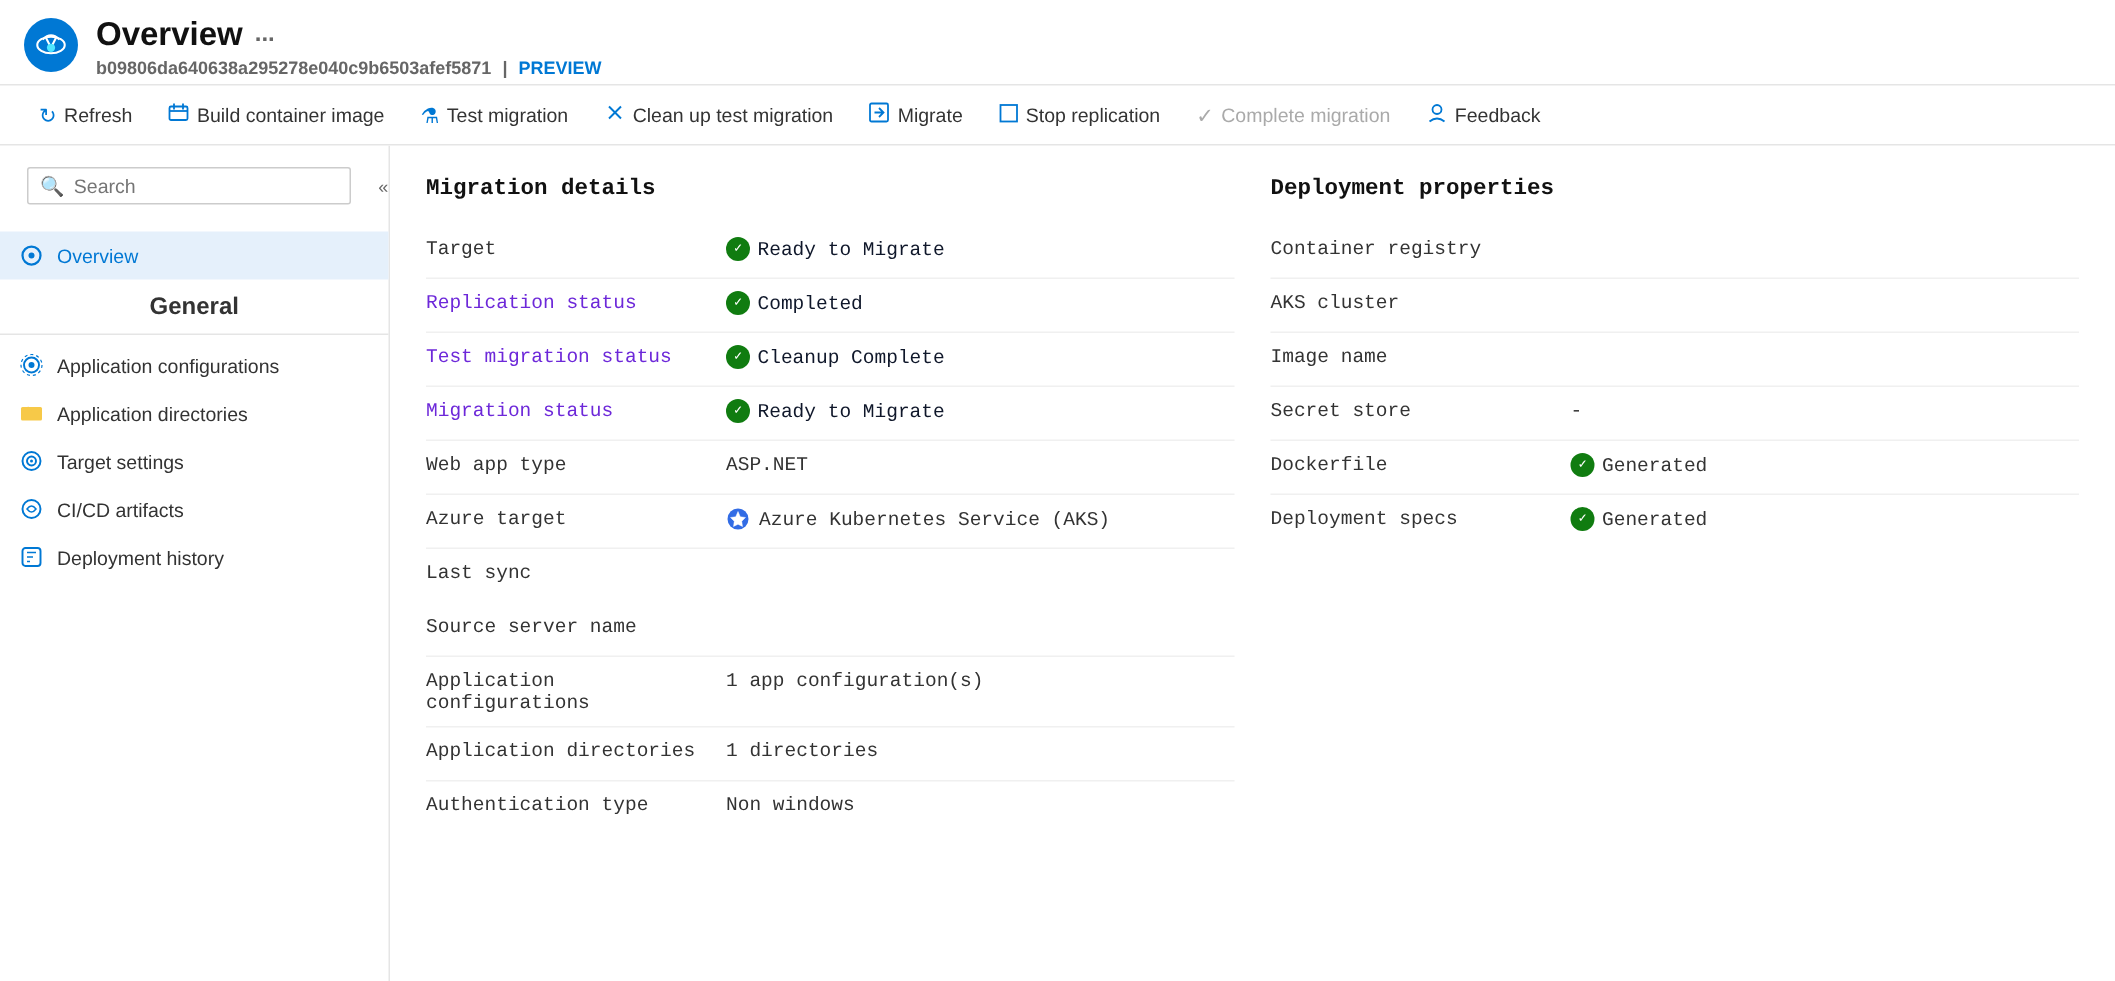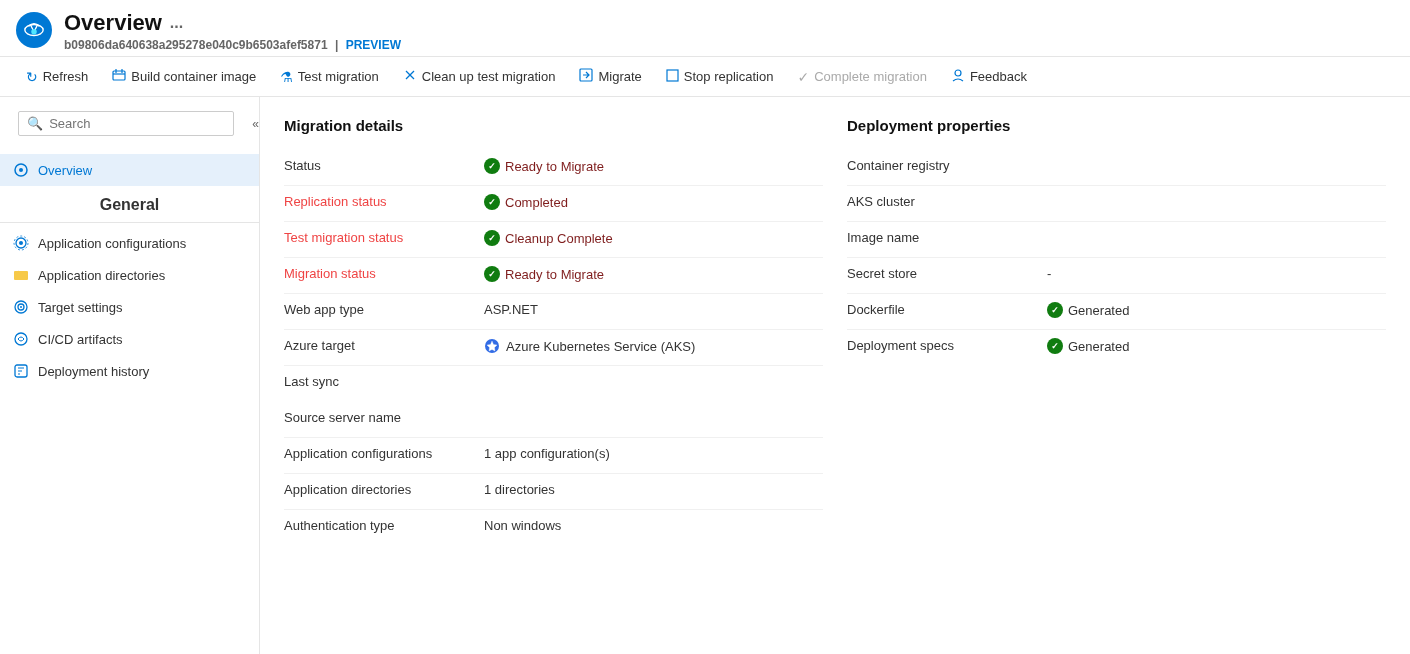--- a/index.html
+++ b/index.html
@@ -35,37 +35,37 @@
 
     .sidebar-nav { padding: 4px 0; }
     .sidebar-item { display: flex; align-items: center; gap: 8px; padding: 7px 12px; cursor: pointer; font-size: 13px; color: #333; }
     .sidebar-item.active { background: #e5f0fb; color: #0078d4; }
     .sidebar-item .item-icon { width: 18px; height: 18px; display: flex; align-items: center; justify-content: center; flex-shrink: 0; }
 
     .sidebar-section-label { padding: 10px 12px 4px 12px; font-size: 16px; font-weight: 600; color: #333; text-transform: none; text-align: center; }
     .sidebar-divider { height: 1px; background: #e5e5e5; margin: 4px 0; }
 
     
-    .content { flex: 1; overflow-y: auto; padding: 20px 24px; }
+    .content { flex: 1; overflow-y: auto; padding: 20px 24px; font-family: Liberation Mono, monospace; }
 
     .content-grid { display: grid; grid-template-columns: 1fr 1fr; gap: 24px; }
 
     .section-title { font-size: 15px; font-weight: 600; color: #111; margin-bottom: 16px; }
 
     .detail-table { width: 100%; }
     .detail-row { display: flex; align-items: flex-start; padding: 8px 0; border-bottom: 1px solid #f0f0f0; min-height: 36px; }
     .detail-row:last-child { border-bottom: none; }
     .detail-label { width: 200px; flex-shrink: 0; color: #333; font-size: 13px; padding-right: 12px; }
-    .detail-label.link { color: #ef4444; cursor: pointer; }
+    .detail-label.link { color: #6d28d9; cursor: pointer; }
     .detail-value { color: #333; font-size: 13px; display: flex; align-items: center; gap: 6px; }
 
     .status-badge { display: flex; align-items: center; gap: 5px; }
     .status-dot { width: 16px; height: 16px; border-radius: 50%; background: #107c10; display: flex; align-items: center; justify-content: center; flex-shrink: 0; }
     .status-dot::after { content: '✓'; color: #fff; font-size: 9px; font-weight: bold; }
-    .status-text-green { color: #7f1d1d; }
+    .status-text-green { color: #0f172a; }
 
     .k8s-icon { width: 16px; height: 16px; flex-shrink: 0; }
 
     .subsection-title { font-size: 15px; font-weight: 600; color: #111; margin-top: 24px; margin-bottom: 16px; }
   </style>
 </head>
 <body>
 
 <div class="header">
   <div class="header-icon">
@@ -232,21 +232,21 @@
   <div class="content">
     <div class="content-grid">
 
       <div>
 
         <div>
           <div class="section-title">Migration details</div>
           <div class="detail-table">
 
             <div class="detail-row">
-              <div class="detail-label">Status</div>
+              <div class="detail-label">Target</div>
               <div class="detail-value">
                 <div class="status-badge">
                   <div class="status-dot"></div>
                   <span class="status-text-green">Ready to Migrate</span>
                 </div>
               </div>
             </div>
 
             <div class="detail-row">
               <div class="detail-label link">Replication status</div>

